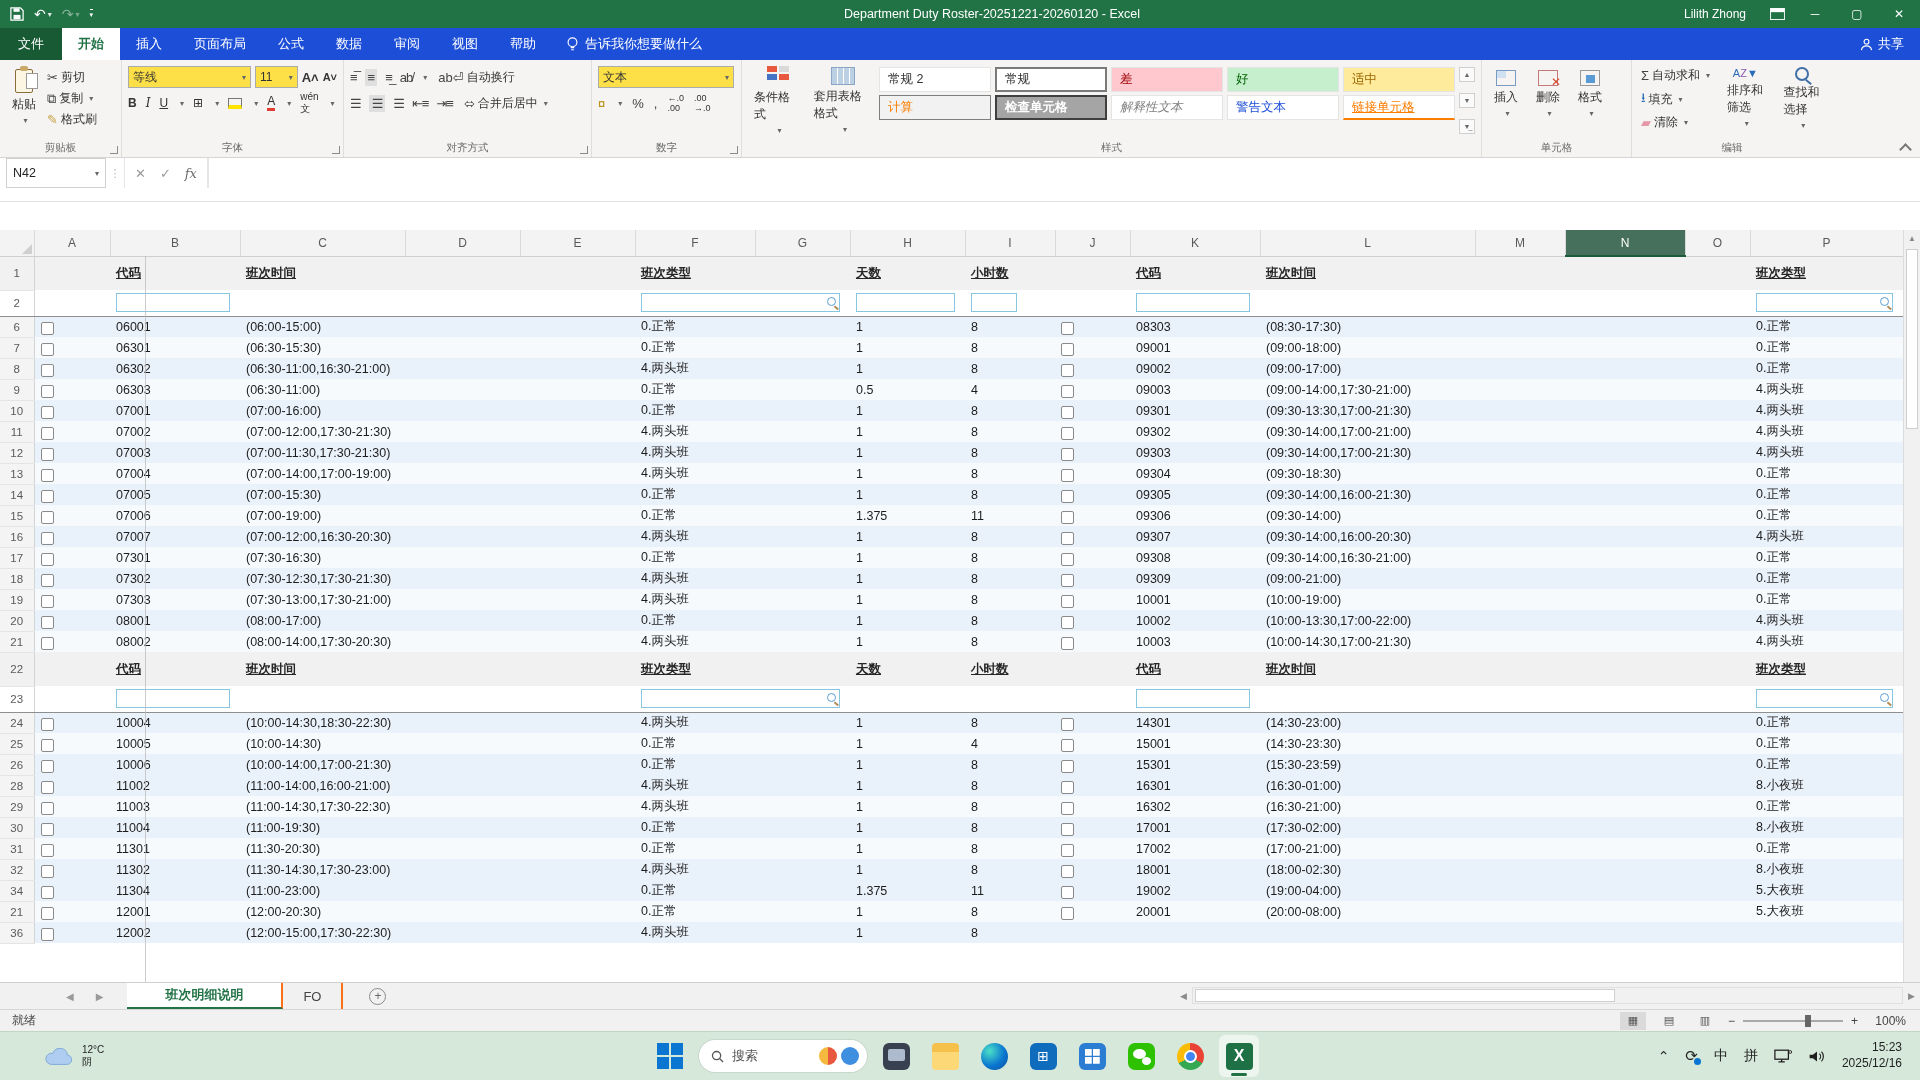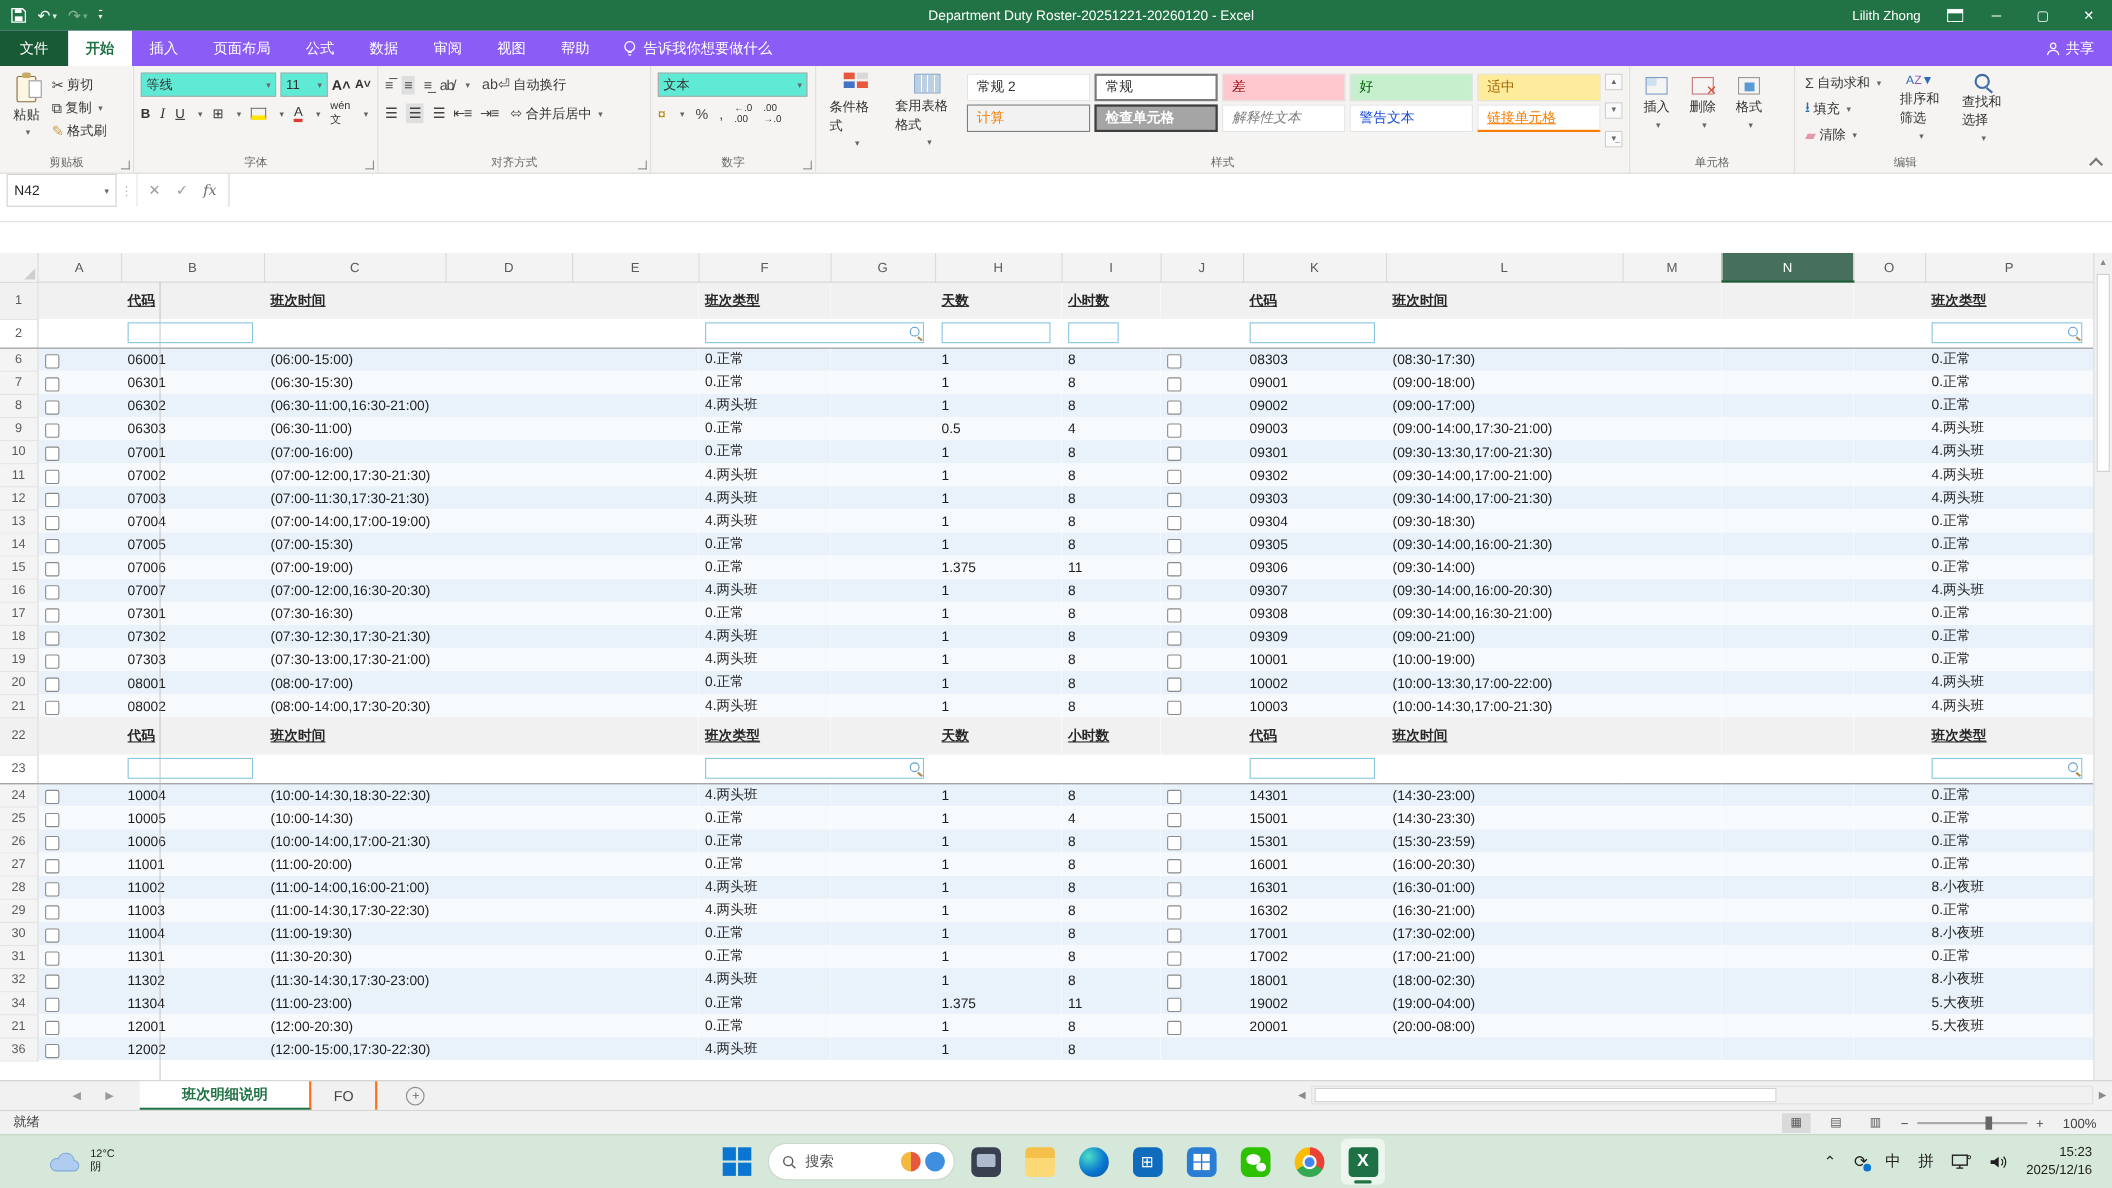--- a/index.html
+++ b/index.html
@@ -14,41 +14,41 @@
   .qat .qbtn { display:flex; align-items:center; color:#fff; font-size:14px; cursor:default; }
   .qat .dim { opacity:.45; }
   .qat .caret { font-size:8px; margin-left:2px; opacity:.85; }
   .tb-title { flex:1; text-align:center; font-size:12.5px; color:#fff; white-space:nowrap; }
   .tb-right { display:flex; align-items:center; height:100%; }
   .tb-user { font-size:12px; margin-right:14px; }
   .winbtn { width:42px; height:100%; display:flex; align-items:center; justify-content:center; font-size:12px; }
   .ribbonicon { width:34px; }
 
   
-  .tabrow { position:absolute; top:28px; left:0; right:0; height:32px; background:#8b5cf6;
+  .tabrow { position:absolute; top:28px; left:0; right:0; height:32px; background:#1d4ed8;
     display:flex; align-items:flex-end; color:#fff;font-family:Liberation Serif, serif; }
   .rtab { padding:7px 16px; font-size:13px; cursor:default; white-space:nowrap; }
   .rtab.file { background:#185a34; padding:7px 18px; }
   .rtab.active { background:#fff; color:#217346; font-weight:bold; }
   .tellme { display:flex; align-items:center; gap:6px; padding:7px 14px; font-size:13px; }
   .spacer { flex:1; }
   .share { display:flex; align-items:center; gap:5px; padding:7px 16px; font-size:13px; }
 
   
   .ribbon { position:absolute; top:60px; left:0; right:0; height:98px; background:#f5f4f2;
     border-bottom:1px solid #d5d5d5; display:flex; font-size:12px; color:#333; }
   .rgroup { position:relative; border-right:1px solid #e0dedb; padding:4px 6px 18px 6px; height:100%; }
   .glabel { position:absolute; bottom:2px; left:0; right:0; text-align:center; font-size:10.5px; color:#6a6a6a; }
   .launcher { position:absolute; bottom:3px; right:3px; width:8px; height:8px;
     border-right:1.5px solid #8b8b8b; border-bottom:1.5px solid #8b8b8b; }
   .bigbtn { display:flex; flex-direction:column; align-items:center; justify-content:center; gap:3px;
     font-size:12px; color:#333; padding:2px 6px; }
   .rrow { display:flex; align-items:center; gap:4px; height:26px; }
   .sbtn { display:flex; align-items:center; gap:3px; font-size:12px; padding:1px 3px; white-space:nowrap; }
-  .combo { display:flex; align-items:center; justify-content:space-between; background:#5eead4;
+  .combo { display:flex; align-items:center; justify-content:space-between; background:#fde047;
     border:1px solid #ababab; height:22px; padding:0 4px; font-size:12px; }
   .caretg { font-size:8px; color:#666; margin-left:3px; }
   .mini { font-size:13px; color:#444; }
   .clipboard { width:18px; height:24px; background:#fdf6e3; border:1.5px solid #8a6d3b; border-radius:2px; position:relative; }
   .clipboard:before { content:""; position:absolute; top:-4px; left:4px; width:8px; height:5px; background:#c9a96a; border-radius:2px; }
   .clipboard:after { content:""; position:absolute; top:3px; right:-6px; width:10px; height:14px; background:#fff; border:1px solid #9a9a9a; }
   .ag { font-size:13px; color:#444; letter-spacing:-1px; }
   .fontA { font-weight:bold; font-size:13px; }
   .uA { border-bottom:3px solid #e03c31; line-height:13px; }
   .fillI { display:inline-block; width:14px; height:11px; border:1px solid #777; border-bottom:4px solid #ffe400; }
@@ -895,36 +895,20 @@
             <td></td>
             <td>1</td>
     <td>8</td>
             <td><span class="cb"></span></td>
             <td>15301</td>
     <td colspan="2">(15:30-23:59)</td>
             <td></td>
             <td></td>
             <td>0.正常</td>
           </tr>
-          <tr class="dr even">
-            <td class="rh">27</td>
-    <td><span class="cb"></span></td>
-            <td>11001</td>
-            <td colspan="3">(11:00-20:00)</td>
-    <td>0.正常</td>
-            <td></td>
-            <td>1</td>
-    <td>8</td>
-            <td><span class="cb"></span></td>
-            <td>16001</td>
-    <td colspan="2">(16:00-20:30)</td>
-            <td></td>
-            <td></td>
-            <td>0.正常</td>
-          </tr>
           <tr class="dr odd">
             <td class="rh">28</td>
     <td><span class="cb"></span></td>
             <td>11002</td>
             <td colspan="3">(11:00-14:00,16:00-21:00)</td>
     <td>4.两头班</td>
             <td></td>
             <td>1</td>
     <td>8</td>
             <td><span class="cb"></span></td>

